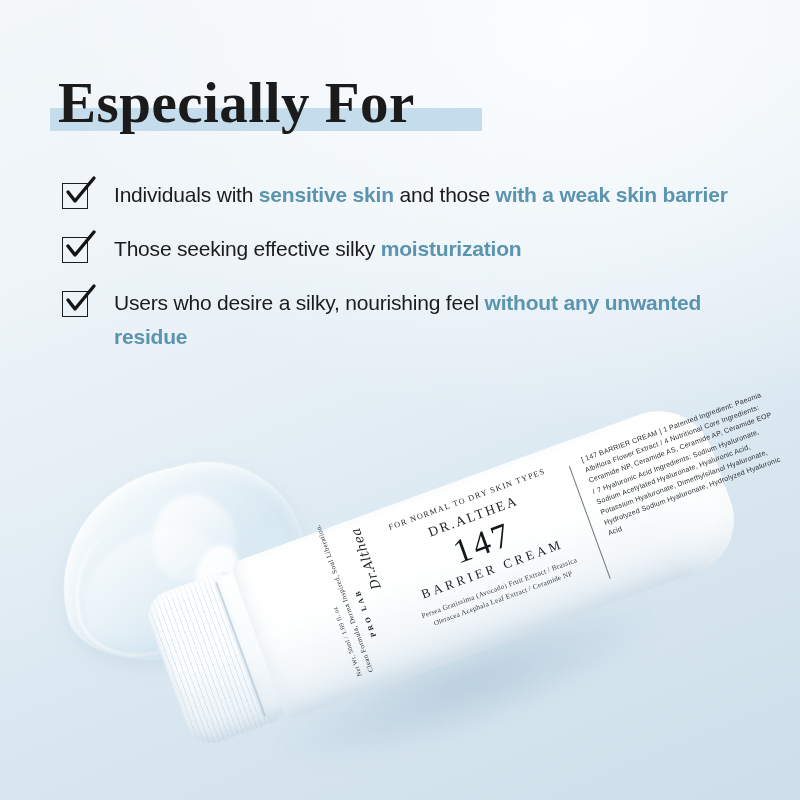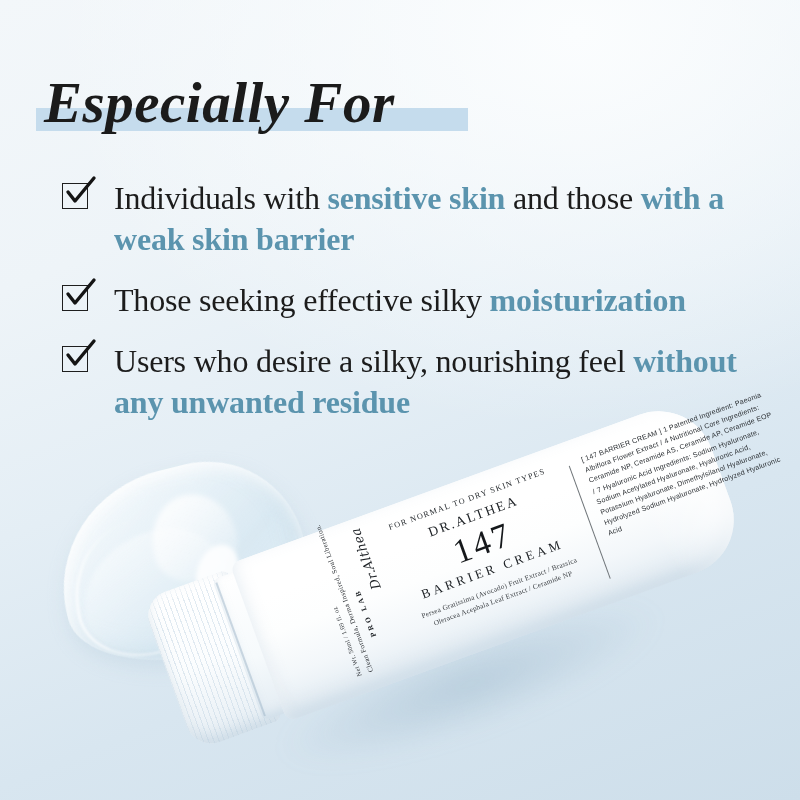--- a/index.html
+++ b/index.html
@@ -19,25 +19,24 @@
     height: 800px;
     background:
       radial-gradient(120% 90% at 72% 4%, #fbfdfe 0%, rgba(251,253,254,0) 55%),
       linear-gradient(158deg, #f3f7fa 0%, #eef4f8 26%, #e4eef5 48%, #d8e6f0 70%, #cddeea 100%);
     overflow: hidden;
   }
 
   
   #title-block {
     position: absolute;
-    left: 44px;
+    left: 58px;
     top: 72px;
     width: 520px;
     height: 66px;
-    font-style: italic;
   }
   #title-highlight {
     position: absolute;
     left: -8px;
     top: 36px;
     width: 432px;
     height: 23px;
     background: #c5dced;
   }
   #title-text {
@@ -87,25 +86,25 @@
   .checkbox svg {
     position: absolute;
     left: 1px;
     top: -6px;
     width: 32px;
     height: 32px;
     overflow: visible;
   }
 
   .check-text {
-    font-size: 32px;
-    line-height: 41px;
+    font-size: 21px;
+    line-height: 34px;
     color: #1c1c1c;
     letter-spacing: -0.2px;
-    font-family: Liberation Serif, serif;
+    font-family: Liberation Sans, sans-serif;
   }
   .check-text .hl {
     color: #5b94ae;
     font-weight: bold;
   }
 
   
   #cream-swatch {
     position: absolute;
     left: 58px;

